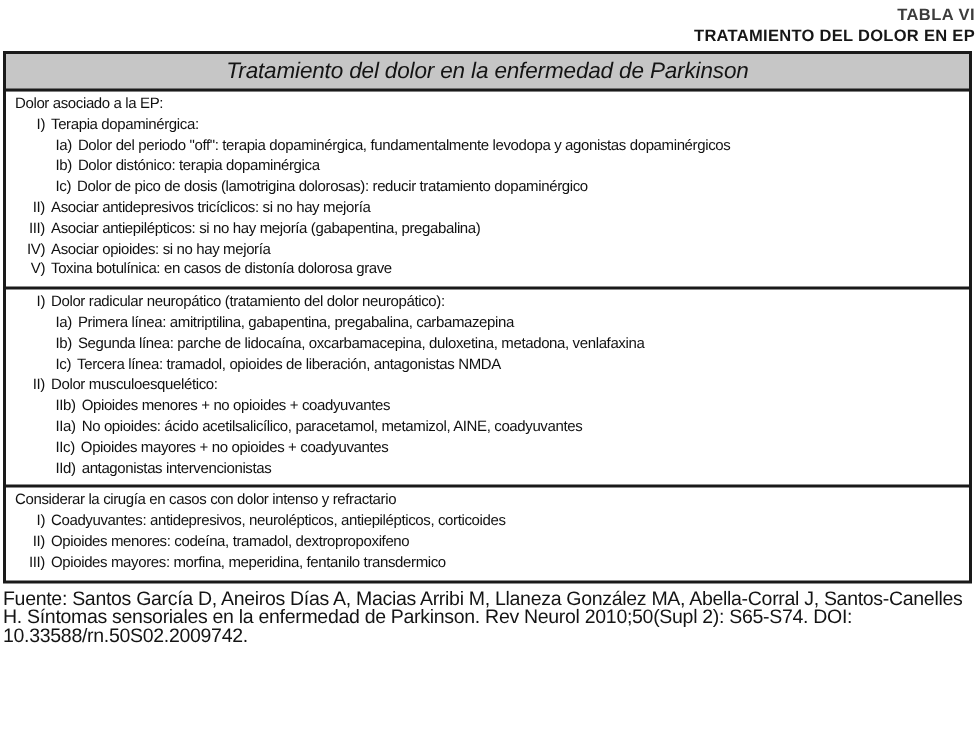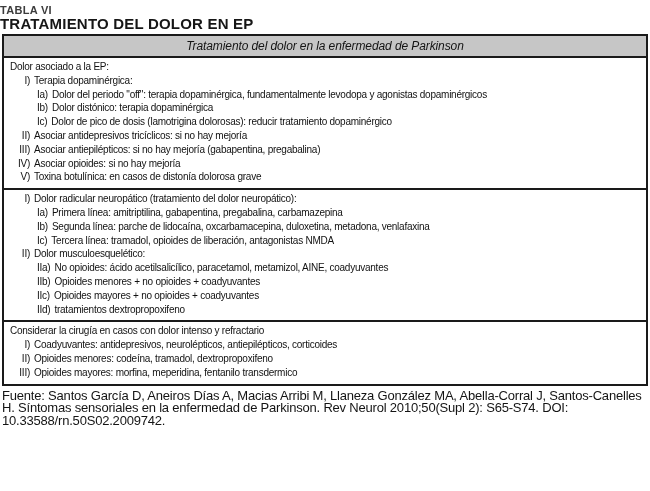--- a/index.html
+++ b/index.html
@@ -4,47 +4,47 @@
 <style>
   html, body {
     margin: 0; padding: 0;
     width: 650px; height: 491px;
     background: #ffffff;
     overflow: hidden;
     font-family: "Liberation Sans", sans-serif;
     color: #111111;
   }
   .titleblock {
-    text-align: left;
+    text-align: right;
     padding-top: 3px;
     line-height: 14px;
   }
   .title1 {
     font-size: 11px;
     font-weight: 700;
     color: #3c3c3c;
     letter-spacing: 0.3px;
   }
   .title2 {
-    font-size: 15px;
+    font-size: 11px;
     font-weight: 700;
     color: #161616;
     letter-spacing: 0.2px;
   }
   .table {
     margin: 3px 2px 0 2px;
     border: 2px solid #1a1a1a;
     background: #ffffff;
   }
   .table-header {
     background: #c6c6c6;
     border-bottom: 2px solid #1a1a1a;
     text-align: center;
     font-style: italic;
-    font-size: 12px;
+    font-size: 15px;
     font-weight: 500;
     padding: 3px 4px;
     letter-spacing: -0.1px;
     color: #141414;
   }
   .section {
     padding: 2px 0 4px 0;
     border-top: 2px solid #1a1a1a;
   }
   .section:first-of-type { border-top: none; }
@@ -129,34 +129,34 @@
         </div>
         <div class="line indent-2">
           <span class="num">Ic)</span>
           <span class="txt">Tercera línea: tramadol, opioides de liberación, antagonistas NMDA</span>
         </div>
         <div class="line indent-1">
           <span class="num">II)</span>
           <span class="txt">Dolor musculoesquelético:</span>
         </div>
         <div class="line indent-2">
+          <span class="num">IIb)</span>
+          <span class="txt">Opioides menores + no opioides + coadyuvantes</span>
+        </div>
+        <div class="line indent-2">
           <span class="num">IIa)</span>
           <span class="txt">No opioides: ácido acetilsalicílico, paracetamol, metamizol, AINE, coadyuvantes</span>
-        </div>
-        <div class="line indent-2">
-          <span class="num">IIb)</span>
-          <span class="txt">Opioides menores + no opioides + coadyuvantes</span>
         </div>
         <div class="line indent-2">
           <span class="num">IIc)</span>
           <span class="txt">Opioides mayores + no opioides + coadyuvantes</span>
         </div>
         <div class="line indent-2">
           <span class="num">IId)</span>
-          <span class="txt">tratamientos dextropropoxifeno</span>
+          <span class="txt">antagonistas intervencionistas</span>
         </div>
       </div>
       <div class="section">
         <div class="line indent-0">Considerar la cirugía en casos con dolor intenso y refractario</div>
         <div class="line indent-1">
           <span class="num">I)</span>
           <span class="txt">Coadyuvantes: antidepresivos, neurolépticos, antiepilépticos, corticoides</span>
         </div>
         <div class="line indent-1">
           <span class="num">II)</span>

